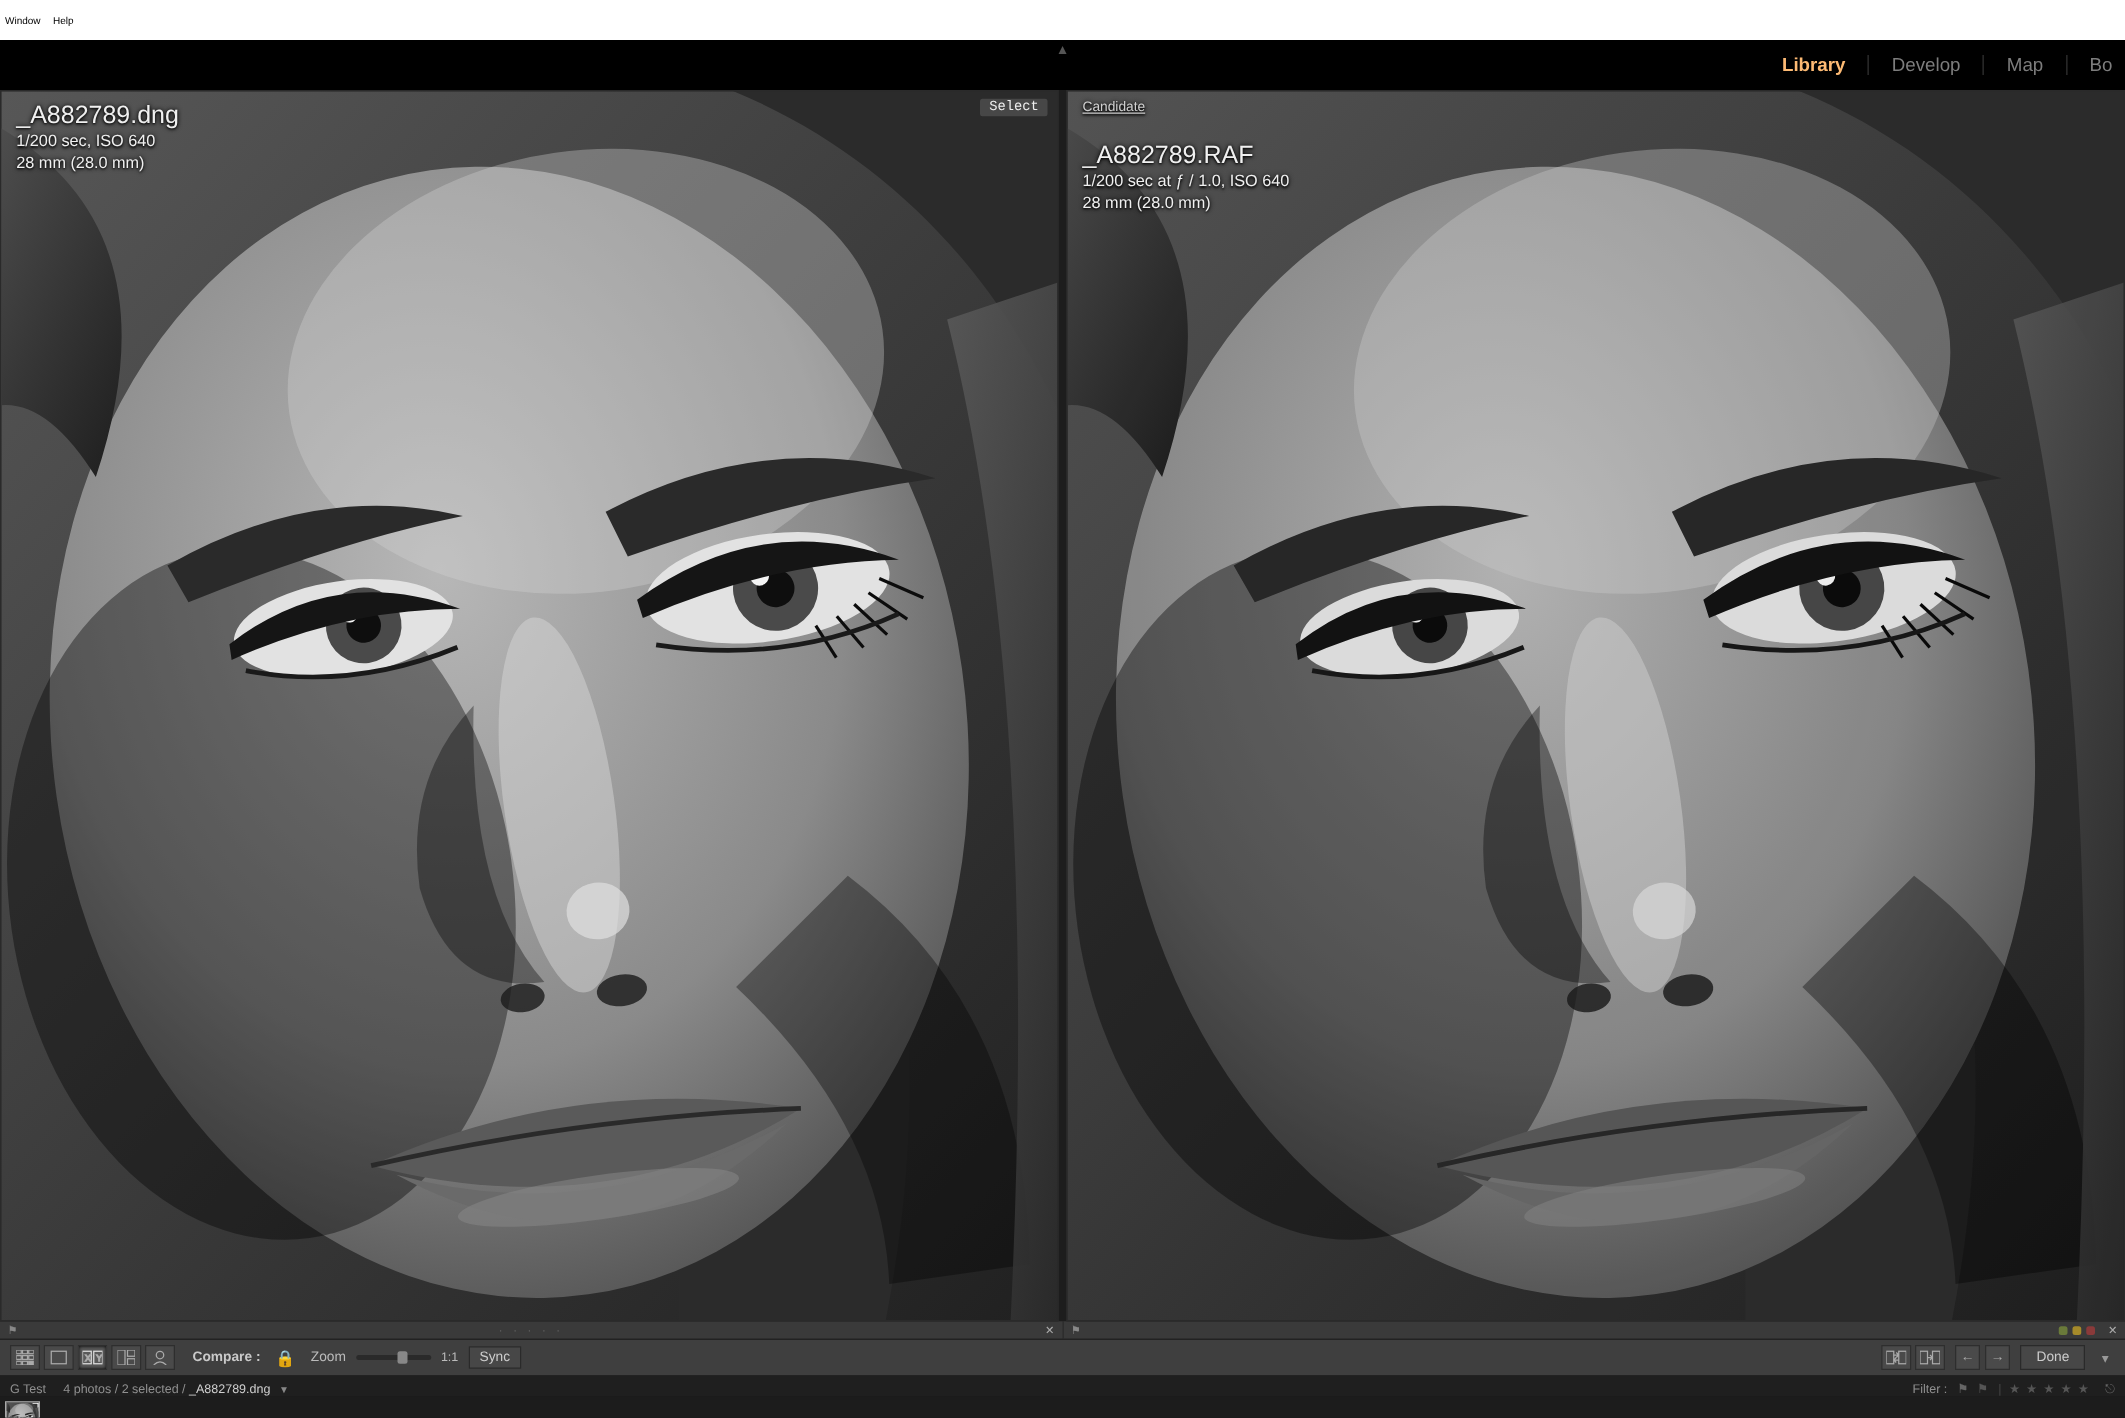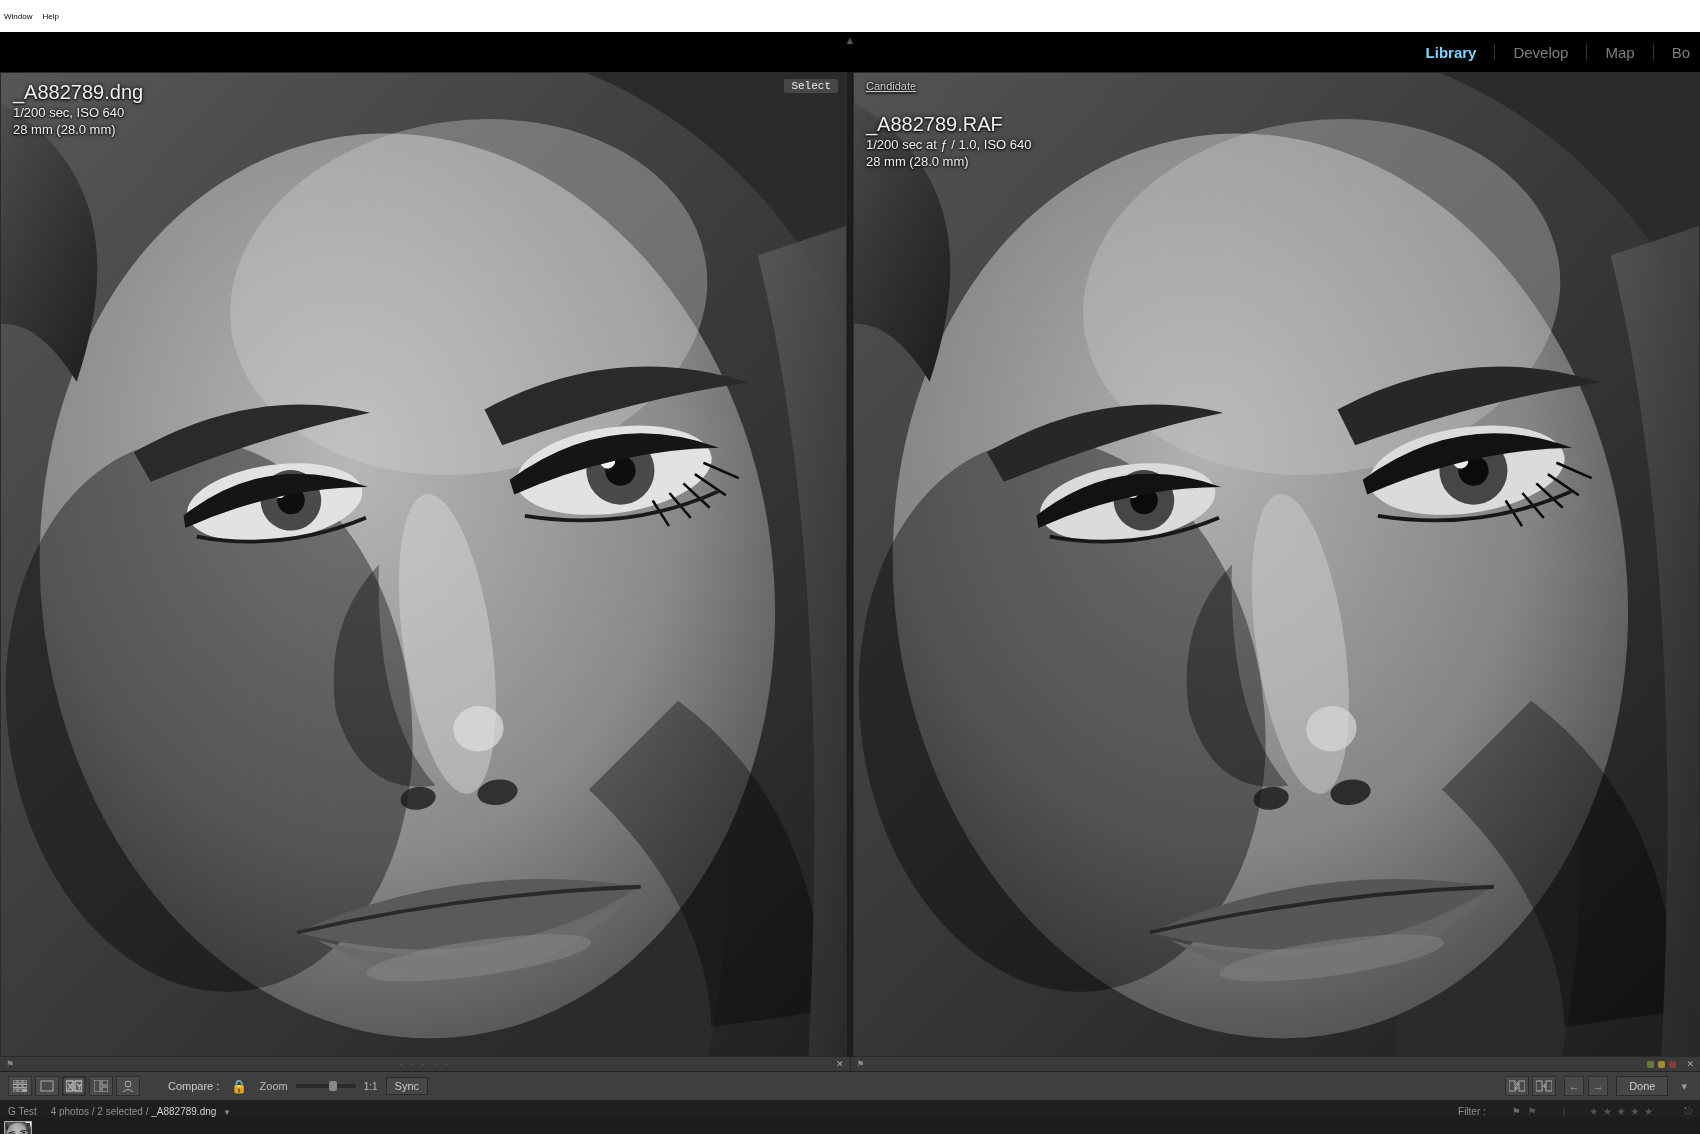--- a/index.html
+++ b/index.html
@@ -6,21 +6,21 @@
   html, body { width: 100%; height: 100%; background:#1a1a1a; color:#b8b8b8; overflow:hidden; }
 
   
   .os-menu { height:15px; background:#ffffff; color:#000; font-size:8px; display:flex; align-items:center; gap:10px; padding:16px 4px; }
   .os-menu span { cursor:default; }
 
   
   .module-bar { height:40px; background:#000000; position:relative; display:flex; align-items:center; justify-content:flex-end; padding-right:6px; gap:14px; font-size:15px; }
   .module-bar .chevron-up { position:absolute; left:50%; top:2px; transform:translateX(-50%); color:#555; font-size:11px; }
   .module-bar a { color:#7d7d7d; text-decoration:none; padding:0 4px; }
-  .module-bar a.active { color:#7dd3fc; font-weight:600; }
+  .module-bar a.active { color:#fdba74; font-weight:600; }
   .module-bar .sep { width:1px; height:16px; background:#333; }
 
   
   .compare { display:flex; height:calc(100% - 11px - 40px - 14px - 30px - 16px - 38px); background:#1d1d1d; gap:6px; padding:0 0 0 0; }
   .panel { position:relative; flex:1; border:1px solid #2a2a2a; background:#2b2b2b; overflow:hidden; }
   .panel .overlay { position:absolute; top:6px; left:12px; color:#f0f0f0; text-shadow:0 1px 2px #000, 0 0 4px #000; font-size:13px; line-height:1.3; }
   .panel .overlay .tag { font-size:11px; color:#d0d0d0; margin-bottom:18px;text-decoration:underline; }
   .panel .overlay .fname { font-size:20px; font-weight:400; }
   .panel .overlay .meta { font-size:13px; }
   .panel .select-badge { position:absolute; top:6px; right:8px; background:rgba(90,90,90,.6); color:#eee; font-size:11px; padding:1px 7px; border-radius:2px;font-family:Liberation Mono, monospace; }
@@ -39,37 +39,37 @@
   .panel-footer .light.g { background:#6a7a3a; }
   .panel-footer .light.y { background:#a58a2a; }
   .panel-footer .light.r { background:#8a3a3a; }
 
   
   .toolbar { height:30px; background:#3f3f3f; display:flex; align-items:center; padding:0 8px; gap:8px; font-size:11px; border-top:1px solid #222; border-bottom:1px solid #222; }
   .toolbar .tool-group { display:flex; gap:3px; }
   .tb-btn { width:24px; height:20px; background:#4a4a4a; border:1px solid #2e2e2e; display:flex; align-items:center; justify-content:center; cursor:pointer; }
   .tb-btn.active { background:#5a5a5a; box-shadow:inset 0 0 3px #000; }
   .tb-btn svg { stroke:#aaa; fill:none; }
-  .compare-label { color:#c9c9c9; margin-left:20px; }
+  .compare-label { color:#c9c9c9; margin-left:6px;font-weight:bold; }
   .lock-icon { color:#d6b24a; font-size:13px; margin:0 4px; }
   .zoom-label { color:#bbb; }
   .zoom-slider { width:60px; height:4px; background:#2a2a2a; border-radius:2px; position:relative; }
   .zoom-slider .thumb { position:absolute; top:-3px; left:55%; width:8px; height:10px; background:#888; border-radius:2px; }
   .ratio { color:#bbb; font-size:10px; }
   .sync-btn { background:#474747; border:1px solid #2a2a2a; color:#ccc; font-size:11px; padding:2px 8px; cursor:pointer; }
   .spacer { flex:1; }
   .nav-arrows { display:flex; gap:4px; }
   .done-btn { background:#474747; border:1px solid #2a2a2a; color:#ccc; font-size:11px; padding:3px 12px; cursor:pointer; }
   .drop-arrow { color:#999; padding:0 5px; cursor:pointer; }
 
   
   .breadcrumb { height:16px; background:#1f1f1f; display:flex; align-items:flex-end; padding:0 8px; font-size:10px; color:#909090; }
   .breadcrumb .path .fname { color:#d0d0d0; }
   .breadcrumb .path .caret { margin-left:4px; color:#888; font-size:8px; }
-  .breadcrumb .right { margin-left:auto; display:flex; align-items:center; gap:24px; }
+  .breadcrumb .right { margin-left:auto; display:flex; align-items:center; gap:6px; }
   .stars { letter-spacing:1px; color:#555; }
   .flagicons span { margin:0 2px; }
 
   
   .filmstrip { height:38px; background:#1c1c1c; display:flex; align-items:center; padding:2px 4px; gap:4px; }
   .thumb-frame { width:28px; height:30px; border:1px solid #5a5a5a; background:#333; position:relative; cursor:pointer; }
   .thumb-frame.selected { border:1px solid #aaa; box-shadow:0 0 0 1px #fff inset; }
   .thumb-frame svg { width:100%; height:100%; }
 </style>
 </head>

